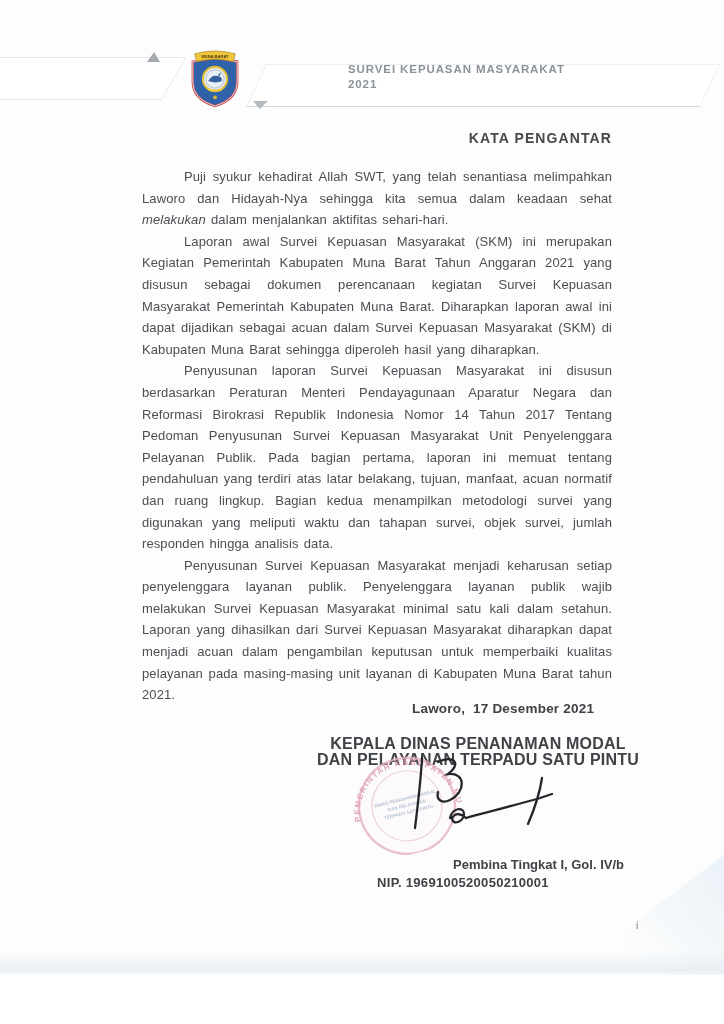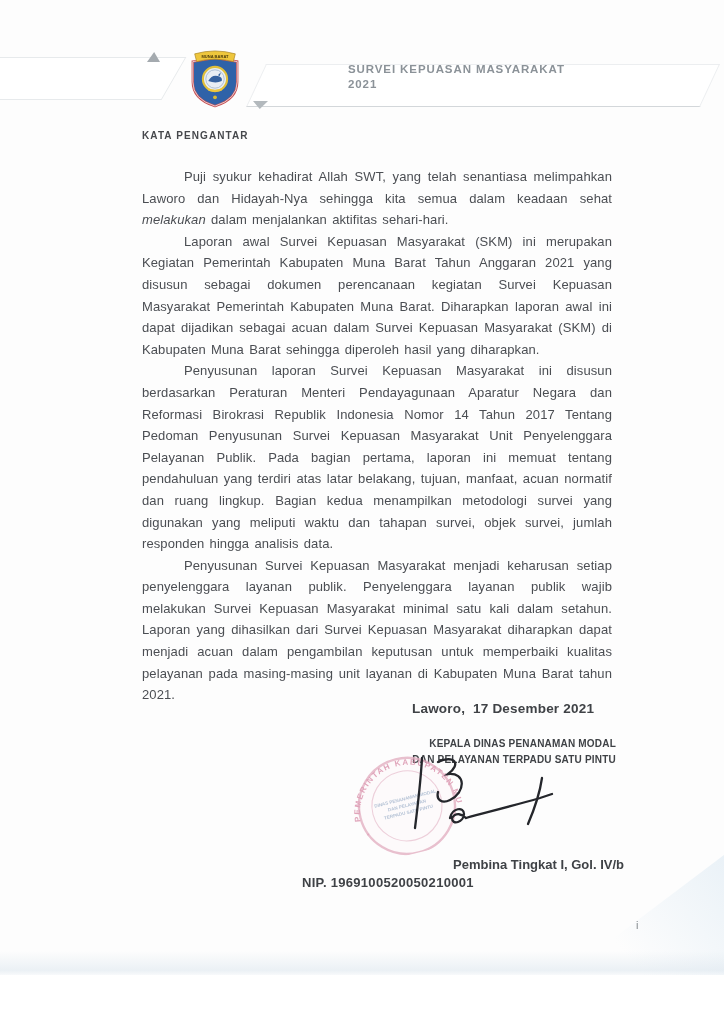--- a/index.html
+++ b/index.html
@@ -17,52 +17,52 @@
   .fold-up{left:147px;top:52px;width:13px;height:10px;background:#a4aaaf;clip-path:polygon(55% 0,100% 100%,0 100%);}
   .fold-down{left:253px;top:101px;width:15px;height:8px;background:#b3b9bd;clip-path:polygon(0 0,100% 0,45% 100%);}
   .logo{position:absolute;left:186px;top:49px;width:58px;height:60px;}
   .header-title{
     position:absolute;left:348px;top:62px;color:#8b9298;font-size:11.5px;
     letter-spacing:.9px;line-height:14.8px;font-weight:600;
   }
 
   
   .doc-heading{
-    position:absolute;left:142px;top:130px;width:470px;text-align:left;
-    font-weight:bold;font-size:10px;letter-spacing:1.1px;color:#46484c;
+    position:absolute;left:142px;top:130px;width:470px;text-align:right;
+    font-weight:bold;font-size:14px;letter-spacing:1.1px;color:#46484c;
   }
   .doc-body{position:absolute;left:142px;top:166px;width:470px;}
   .para{
     margin:0;text-indent:42px;text-align:justify;font-size:13px;
     line-height:21.6px;color:#4b4e53;letter-spacing:.1px;word-spacing:1.5px;
   }
   .closing-date{
     position:absolute;left:412px;top:701px;font-weight:bold;font-size:13.5px;color:#3f4246;
     letter-spacing:.2px;
     text-align:center;
   }
   .signatory-title{
-    position:absolute;left:294px;top:736px;width:322px;text-align:right;
-    font-weight:bold;font-size:10px;line-height:15.8px;color:#3f4246;letter-spacing:.2px;
+    position:absolute;left:317px;top:736px;width:322px;text-align:center;
+    font-weight:bold;font-size:16px;line-height:15.8px;color:#3f4246;letter-spacing:.2px;
   }
   .stamp{position:absolute;left:338px;top:750px;width:136px;height:104px;opacity:.8;transform:rotate(-14deg);}
   .signature{position:absolute;left:392px;top:748px;width:180px;height:92px;}
   .signatory-name{
     position:absolute;left:302px;top:835px;width:322px;text-align:center;
     font-weight:bold;font-size:13.5px;color:#3c3f43;letter-spacing:.3px;
   }
   .signatory-name span{
     border-bottom:1.6px solid #3c3f43;padding:0 2px 1px 2px;
   }
   .signatory-rank{
     position:absolute;left:302px;top:857px;width:322px;text-align:right;
     font-weight:bold;font-size:13px;color:#3f4246;
   }
   .signatory-nip{
-    position:absolute;left:302px;top:875px;width:322px;text-align:left;
+    position:absolute;left:302px;top:875px;width:322px;text-align:center;
     font-weight:bold;font-size:13px;color:#3f4246;letter-spacing:.3px;
   }
   .page-number{position:absolute;left:636px;top:919px;font-size:11px;color:#6e7377;}
 
   
   .corner-shade{
     position:absolute;left:565px;top:855px;width:159px;height:120px;
     background:linear-gradient(230deg,rgba(233,241,247,.95),rgba(255,255,255,0) 70%);
     clip-path:polygon(100% 0,100% 100%,0 100%);
   }

